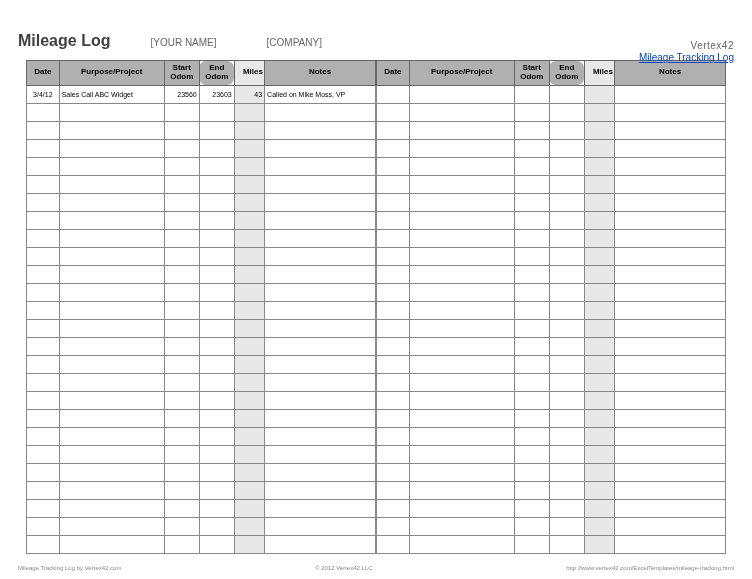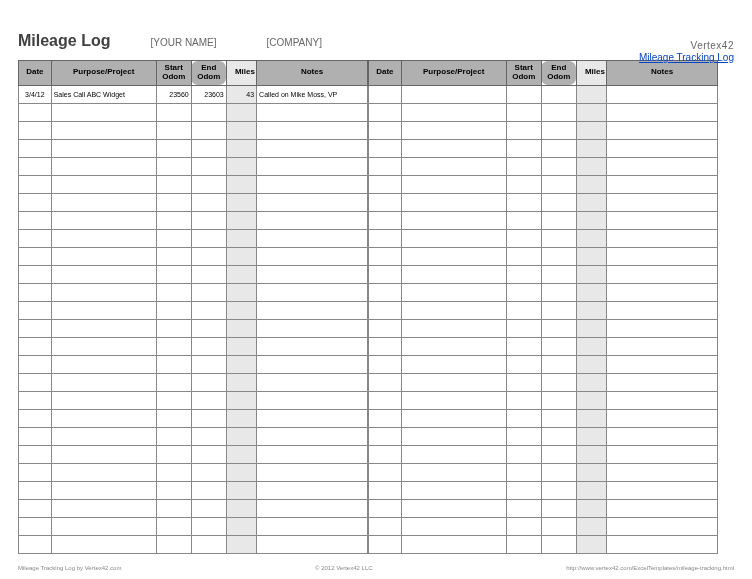--- a/index.html
+++ b/index.html
@@ -45,20 +45,21 @@
   }
   .brand-link {
     font-size: 10px;
     color: #0645c8;
     text-decoration: underline;
     display: block;
     margin-top: 1px;
   }
   .tables {
     display: flex;
+    justify-content: center;
   }
   table {
     border-collapse: collapse;
     width: 350px;
     table-layout: fixed;
   }
   th {
     background: #b0b0b0;
     border: 1px solid #666;
     font-size: 8px;

